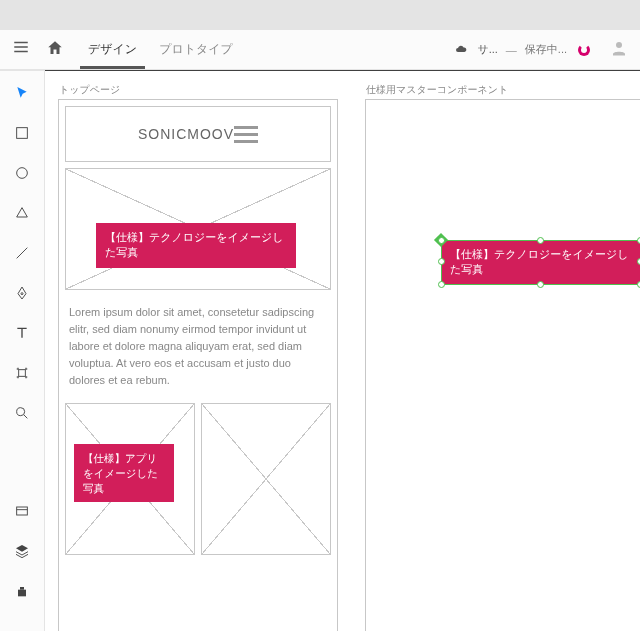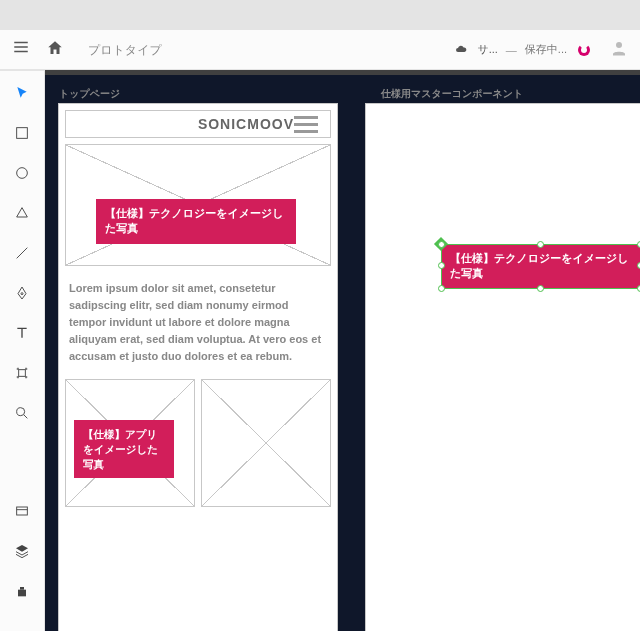--- a/index.html
+++ b/index.html
@@ -37,29 +37,29 @@
     display: flex; flex-direction: column; align-items: center; padding-top: 12px; gap: 20px;
   }
   .toolbar .tool { width: 20px; height: 20px; display:flex; align-items:center; justify-content:center; cursor:pointer; color:#444; }
   .toolbar .tool.active svg { fill: #1684f9; stroke:#1684f9; }
   .toolbar .tool svg { width: 16px; height: 16px; fill: none; stroke: #444; stroke-width: 1.4; }
   .toolbar .tgap { flex: 1; }
   .toolbar .btool { width:20px; height:20px; display:flex; align-items:center; justify-content:center; cursor:pointer; color:#444; }
   .toolbar .btool svg { width: 16px; height: 16px; fill: none; stroke: #444; stroke-width: 1.4; }
   .toolbar-bottom { padding-bottom: 30px; display:flex; flex-direction:column; gap:20px; align-items:center;}
 
-  .canvas { flex: 1; background: #0f172a; position: relative; overflow: hidden; border-top:5px solid #404040;font-weight:bold;}
+  .canvas { flex: 1; background: #ffffff; position: relative; overflow: hidden; border-top:1px solid #404040;}
   .artboard-label { position: absolute; font-size: 10px; color: #888; }
   .artboard { position: absolute; background: #fff; border: 1px solid #c7c7c7; }
 
   
   .ab1 { left: 13px; top: 28px; width: 280px; height: 560px; padding: 0; }
   .ab1 .header {
-    display: flex; align-items: center; justify-content: flex-end;
-    padding: 0 12px; height: 28px; border: 1px solid #c7c7c7; margin: 6px;
+    display: flex; align-items: center; justify-content: center;
+    padding: 0 12px; height: 56px; border: 1px solid #c7c7c7; margin: 6px;
   }
   .ab1 .header .brand { font-size: 14px; color: #666; letter-spacing: 1px; }
   .ab1 .header .burger { display:flex; flex-direction:column; gap:4px; cursor:pointer;}
   .ab1 .header .burger span { width:24px; height:3px; background:#999; }
 
   .placeholder {
     position: relative; border: 1px solid #c7c7c7; margin: 6px; background:#fff;
   }
   .placeholder::before, .placeholder::after {
     content: ""; position: absolute; inset: 0; background:
@@ -73,21 +73,21 @@
   .label-chip {
     position: absolute; background: #d21e5a; color: #fff; font-size: 11px;
     padding: 6px 8px; line-height: 1.4; z-index: 2; text-align: left;
     border: 1.5px solid #d21e5a;
   }
   .hero .label-chip { left: 30px; top: 54px; width: 200px; }
 
   .lorem { font-size: 11px; color: #888; padding: 2px 10px 8px; line-height: 1.55; margin-top: 12px; }
 
   .row { display: flex; gap: 6px; margin: 6px; }
-  .row .placeholder { flex: 1; margin: 0; height: 128px; }
+  .row .placeholder { flex: 1; margin: 0; height: 152px; }
   .row .placeholder .label-chip { left: 8px; top: 40px; width: 100px; font-size: 10.5px; }
 
   
   .ab2 { left: 320px; top: 28px; width: 280px; height: 560px; }
   .component {
     position: absolute; left: 75px; top: 140px; width: 200px;
     background: #d21e5a; color: #fff; font-size: 11px; padding: 6px 8px;
     line-height: 1.4; border: 1px solid #4fc04f;
   }
   .sel-handle {
@@ -108,20 +108,21 @@
     <svg viewBox="0 0 24 24" width="18" height="18">
         <path stroke="#555" stroke-width="2" d="M3 6h18M3 12h18M3 18h18"></path>
       </svg>
   </div>
   <div class="home">
     <svg viewBox="0 0 24 24">
         <path fill="#555" d="M12 3l9 8h-3v9h-4v-6H10v6H6v-9H3z"></path>
       </svg>
   </div>
   <div class="tabs">
+    <div class="tab active">デザイン</div>
     <div class="tab">プロトタイプ</div>
   </div>
   <div class="spacer"></div>
   <div class="cloud">
     <svg viewBox="0 0 24 24" width="16" height="12">
         <path fill="#555" d="M19 18H6a4 4 0 010-8 6 6 0 0111.3-1A4.5 4.5 0 0119 18z"></path>
       </svg>
   </div>
   <div class="docname">サ...</div>
   <div class="dash">—</div>
@@ -204,21 +205,21 @@
         <svg viewBox="0 0 24 24">
             <path d="M6 10h12v10H6z" fill="#444" stroke="none"></path>
             <path d="M9 6h6v4H9z" fill="#444" stroke="none"></path>
           </svg>
       </div>
     </div>
   </div>
 
   <div class="canvas">
     <div class="artboard-label" style="left:14px; top:12px;">トップページ</div>
-    <div class="artboard-label" style="left:336px; top:12px;text-align:right;">仕様用マスターコンポーネント</div>
+    <div class="artboard-label" style="left:321px; top:12px;text-align:right;">仕様用マスターコンポーネント</div>
 
     <div class="artboard ab1">
       <div class="header">
         <div class="brand">SONICMOOV</div>
         <div class="burger">
             <span></span>
             <span></span>
             <span></span>
           </div>
       </div>

